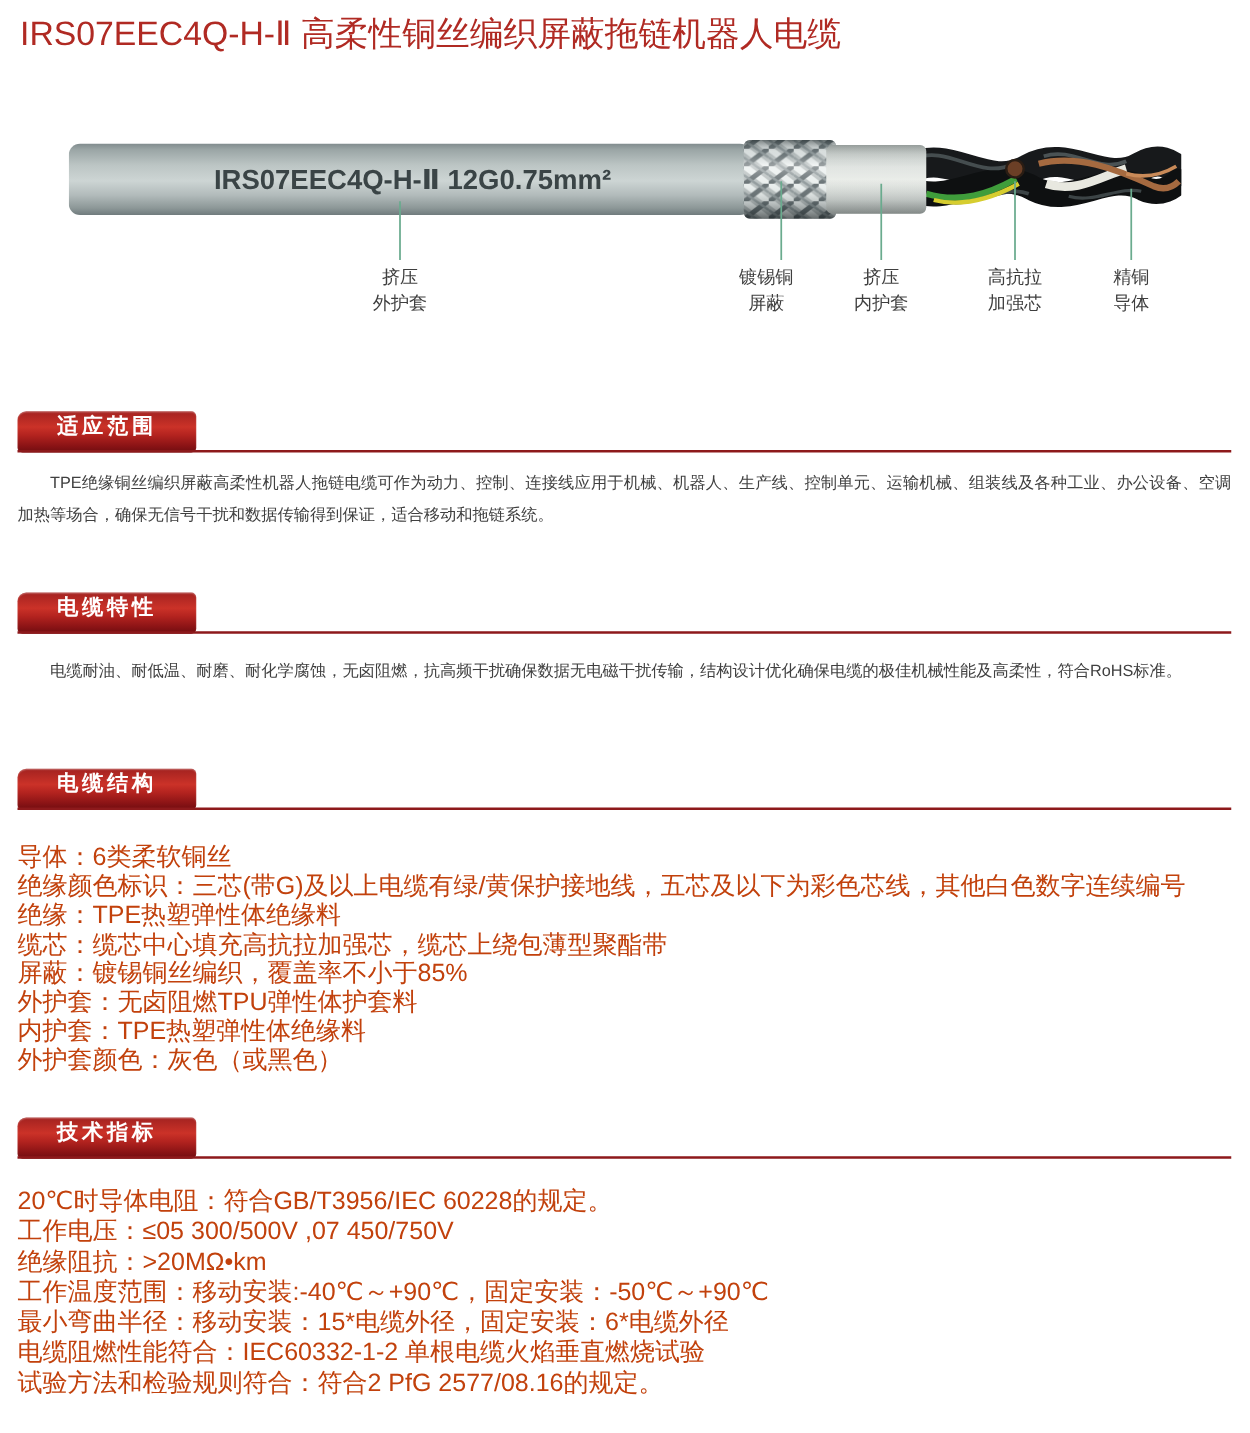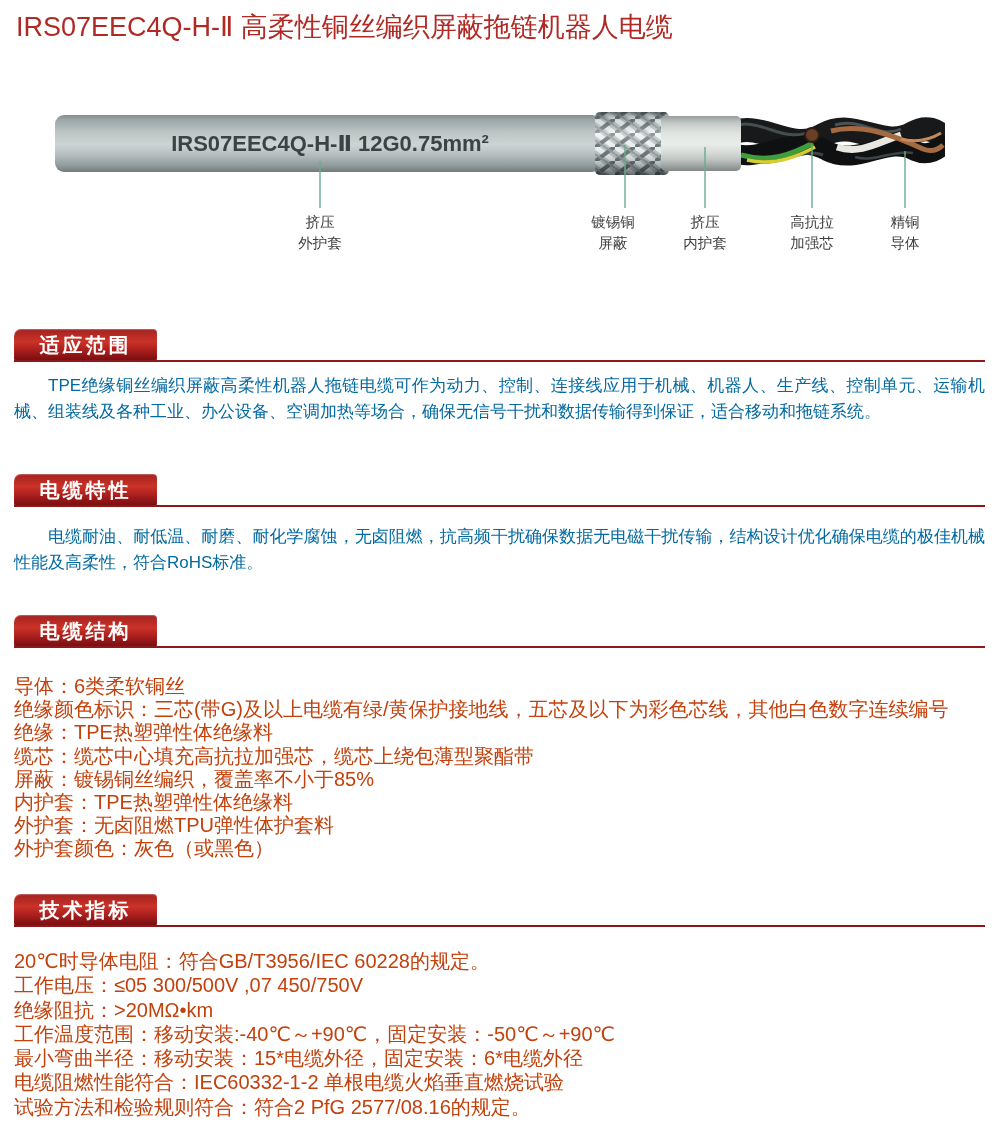--- a/index.html
+++ b/index.html
@@ -11,30 +11,30 @@
     position:absolute; left:16px; top:9px; margin:0;
     font-size:27px; font-weight:normal; color:#b02a23; white-space:nowrap;
   }
   .diagram { position:absolute; left:55px; top:105px; width:890px; height:160px; }
   .callout {
     position:absolute; top:107px; width:96px; text-align:center;
     font-size:14.5px; line-height:21px; color:#3e3e3e;
   }
   .badge {
     position:absolute; left:14px; width:143px; height:33px;
-    display:flex; align-items:center; justify-content:center;
-    color:#ffffff; font-size:20px; font-weight:bold; letter-spacing:3px;
+    display:flex; align-items:flex-start; justify-content:center;
+    color:#ffffff; font-size:17px; font-weight:bold; letter-spacing:3px;
     background:linear-gradient(180deg,#a32220 0%,#cb3228 38%,#b3231f 58%,#8a1315 84%,#6f0d10 100%);
     border-radius:7px 4px 4px 4px;
     box-shadow:inset 0 1px 1px rgba(255,255,255,0.28);
   }
   .rule { position:absolute; left:14px; width:971px; height:2px; background:#8d191b; }
   .para {
     position:absolute; left:14px; width:971px; margin:0;
-    font-size:17px; line-height:26px; color:#0369a1; text-indent:2em;
+    font-size:13px; line-height:26px; color:#404040; text-indent:2em;
     text-align:justify;
   }
   .speclist { position:absolute; left:14px; width:971px; color:#c2410c; font-size:20px; }
   .speclist.structure .line { line-height:23.2px; }
   .speclist.specs .line { line-height:24.3px; }
 </style>
 </head>
 <body>
 
 <div class="page">
@@ -152,22 +152,22 @@
   <div class="badge" style="top:615px">
     <span>电缆结构</span>
   </div>
   <div class="rule" style="top:646px"></div>
   <div class="speclist structure" style="top:675px">
     <div class="line">导体：6类柔软铜丝</div>
     <div class="line">绝缘颜色标识：三芯(带G)及以上电缆有绿/黄保护接地线，五芯及以下为彩色芯线，其他白色数字连续编号</div>
     <div class="line">绝缘：TPE热塑弹性体绝缘料</div>
     <div class="line">缆芯：缆芯中心填充高抗拉加强芯，缆芯上绕包薄型聚酯带</div>
     <div class="line">屏蔽：镀锡铜丝编织，覆盖率不小于85%</div>
+    <div class="line">外护套：无卤阻燃TPU弹性体护套料</div>
     <div class="line">内护套：TPE热塑弹性体绝缘料</div>
-    <div class="line">外护套：无卤阻燃TPU弹性体护套料</div>
     <div class="line">外护套颜色：灰色（或黑色）</div>
   </div>
 
   <div class="badge" style="top:894px">
     <span>技术指标</span>
   </div>
   <div class="rule" style="top:925px"></div>
   <div class="speclist specs" style="top:949px">
     <div class="line">20℃时导体电阻：符合GB/T3956/IEC 60228的规定。</div>
     <div class="line">工作电压：≤05 300/500V ,07 450/750V</div>

